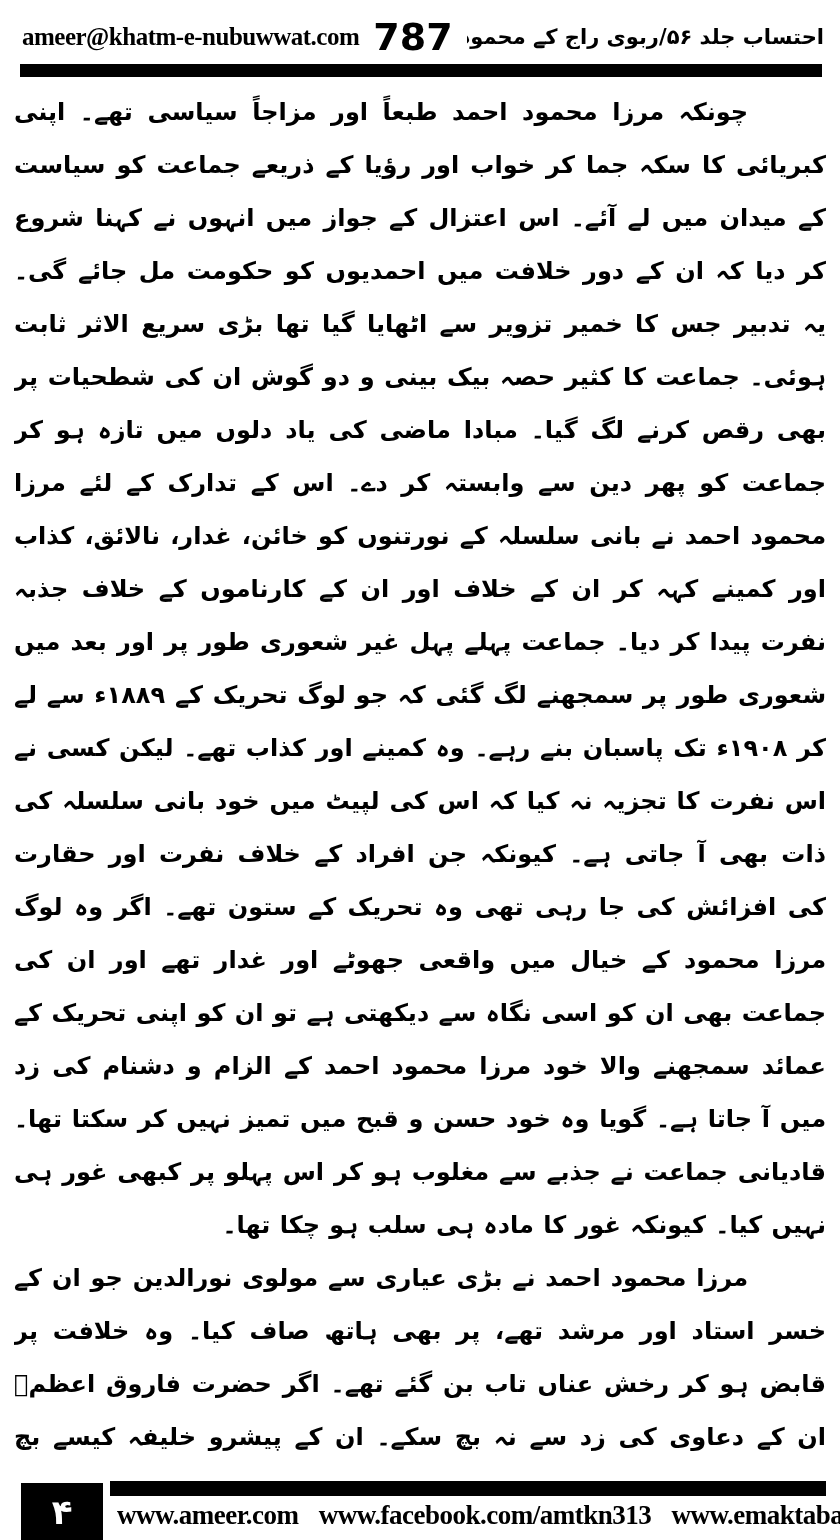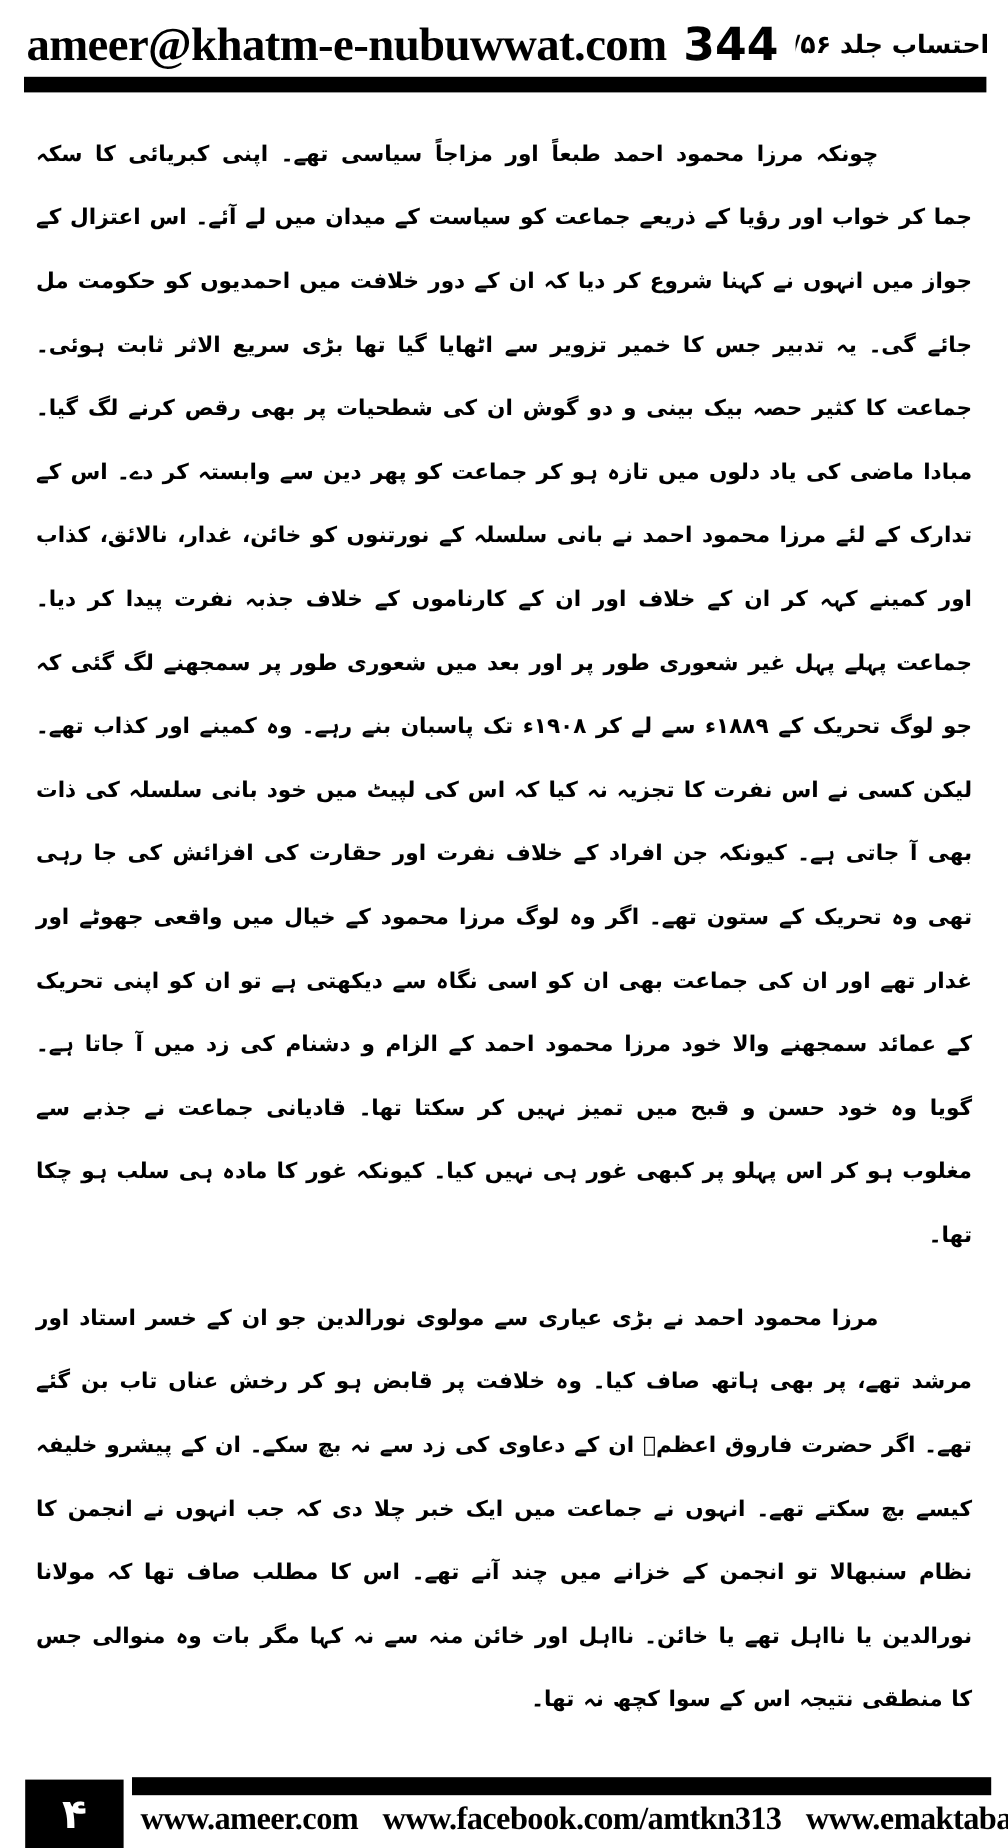--- a/index.html
+++ b/index.html
@@ -17,21 +17,21 @@
     top: 12px; left: 22px; right: 16px;
     height: 50px;
     display: flex;
     align-items: center;
     justify-content: space-between;
     white-space: nowrap;
   }
   .header-email {
     font-family: "Liberation Serif", serif;
     font-weight: bold;
-    font-size: 39px;
+    font-size: 25px;
     letter-spacing: -0.5px;
     direction: ltr;
   }
   .header-page-number {
     font-family: "DejaVu Sans", sans-serif;
     font-weight: bold;
     font-size: 38px;
     direction: rtl;
     margin: 0 14px;
   }
@@ -54,24 +54,24 @@
   
   .body-text {
     position: absolute;
     top: 86px; left: 14px;
     width: 812px;
     max-height: 1388px;
     overflow: hidden;
     direction: rtl;
   }
   .body-text p {
-    margin: 16px;
+    margin: 0;
     font-family: "DejaVu Sans", sans-serif;
     font-weight: bold;
-    font-size: 18px;
+    font-size: 24px;
     line-height: 53px;
     text-align: justify;
     text-indent: 78px;
     word-spacing: 1px;
   }
 
   
   .footer-page-box {
     position: absolute;
     left: 21px; top: 1483px;
@@ -104,21 +104,21 @@
     letter-spacing: -0.5px;
     white-space: nowrap;
   }
   .footer-links span { margin: 0 7px; }
 </style>
 </head>
 <body>
 
 <div class="page-header">
   <span class="header-email">ameer@khatm-e-nubuwwat.com</span>
-  <span class="header-page-number">344</span>
+  <span class="header-page-number">787</span>
   <span class="header-title">احتساب جلد ۵۶/ربوی راج کے محمودی منصوبے</span>
 </div>
 
 <div class="header-rule"></div>
 
 <div class="body-text">
   <p>چونکہ مرزا محمود احمد طبعاً اور مزاجاً سیاسی تھے۔ اپنی کبریائی کا سکہ جما کر خواب اور رؤیا کے ذریعے جماعت کو سیاست کے میدان میں لے آئے۔ اس اعتزال کے جواز میں انہوں نے کہنا شروع کر دیا کہ ان کے دور خلافت میں احمدیوں کو حکومت مل جائے گی۔ یہ تدبیر جس کا خمیر تزویر سے اٹھایا گیا تھا بڑی سریع الاثر ثابت ہوئی۔ جماعت کا کثیر حصہ بیک بینی و دو گوش ان کی شطحیات پر بھی رقص کرنے لگ گیا۔ مبادا ماضی کی یاد دلوں میں تازہ ہو کر جماعت کو پھر دین سے وابستہ کر دے۔ اس کے تدارک کے لئے مرزا محمود احمد نے بانی سلسلہ کے نورتنوں کو خائن، غدار، نالائق، کذاب اور کمینے کہہ کر ان کے خلاف اور ان کے کارناموں کے خلاف جذبہ نفرت پیدا کر دیا۔ جماعت پہلے پہل غیر شعوری طور پر اور بعد میں شعوری طور پر سمجھنے لگ گئی کہ جو لوگ تحریک کے ۱۸۸۹ء سے لے کر ۱۹۰۸ء تک پاسبان بنے رہے۔ وہ کمینے اور کذاب تھے۔ لیکن کسی نے اس نفرت کا تجزیہ نہ کیا کہ اس کی لپیٹ میں خود بانی سلسلہ کی ذات بھی آ جاتی ہے۔ کیونکہ جن افراد کے خلاف نفرت اور حقارت کی افزائش کی جا رہی تھی وہ تحریک کے ستون تھے۔ اگر وہ لوگ مرزا محمود کے خیال میں واقعی جھوٹے اور غدار تھے اور ان کی جماعت بھی ان کو اسی نگاہ سے دیکھتی ہے تو ان کو اپنی تحریک کے عمائد سمجھنے والا خود مرزا محمود احمد کے الزام و دشنام کی زد میں آ جاتا ہے۔ گویا وہ خود حسن و قبح میں تمیز نہیں کر سکتا تھا۔ قادیانی جماعت نے جذبے سے مغلوب ہو کر اس پہلو پر کبھی غور ہی نہیں کیا۔ کیونکہ غور کا مادہ ہی سلب ہو چکا تھا۔</p>
   <p>مرزا محمود احمد نے بڑی عیاری سے مولوی نورالدین جو ان کے خسر استاد اور مرشد تھے، پر بھی ہاتھ صاف کیا۔ وہ خلافت پر قابض ہو کر رخش عناں تاب بن گئے تھے۔ اگر حضرت فاروق اعظمؓ ان کے دعاوی کی زد سے نہ بچ سکے۔ ان کے پیشرو خلیفہ کیسے بچ سکتے تھے۔ انہوں نے جماعت میں ایک خبر چلا دی کہ جب انہوں نے انجمن کا نظام سنبھالا تو انجمن کے خزانے میں چند آنے تھے۔ اس کا مطلب صاف تھا کہ مولانا نورالدین یا نااہل تھے یا خائن۔ نااہل اور خائن منہ سے نہ کہا مگر بات وہ منوالی جس کا منطقی نتیجہ اس کے سوا کچھ نہ تھا۔</p>
 
 </div>

